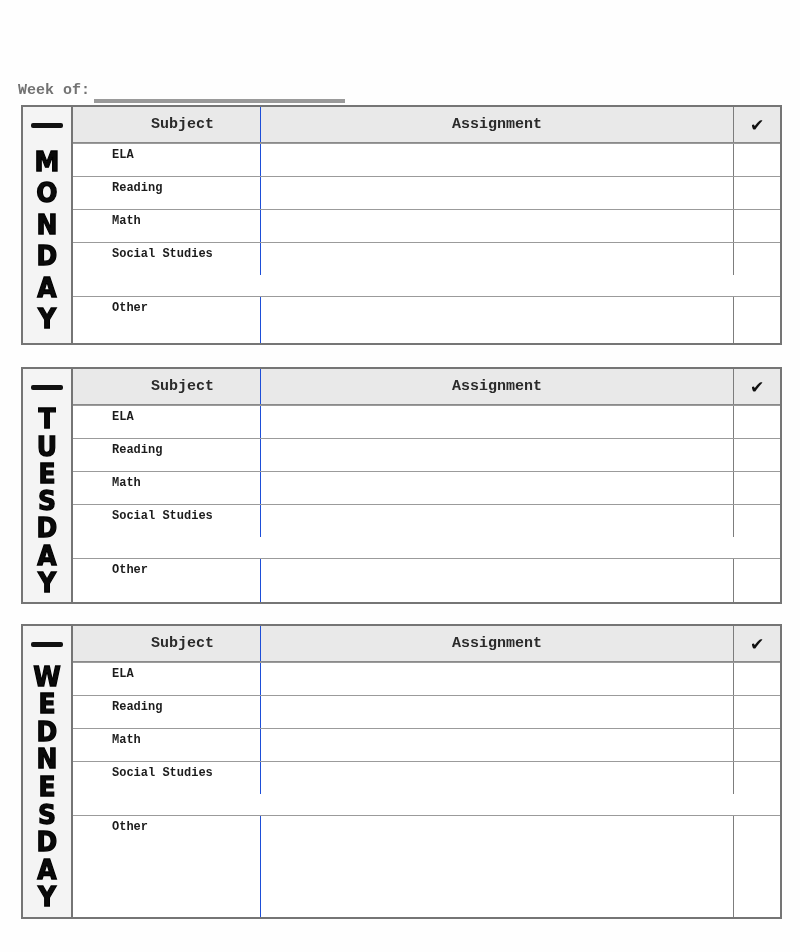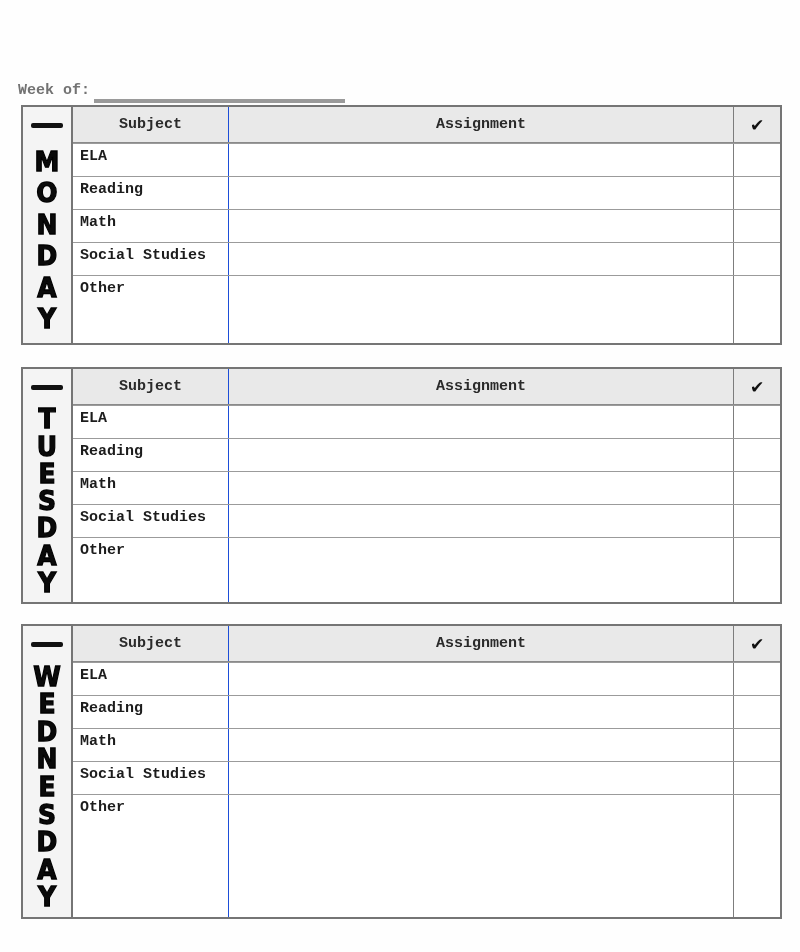--- a/index.html
+++ b/index.html
@@ -105,31 +105,33 @@
     display: flex;
     flex-direction: column;
     box-sizing: border-box;
   }
   .trow {
     display: flex;
     flex: 0 0 33px;
     height: 33px;
     border-top: 1px solid #9b9b9b;
     box-sizing: border-box;
+    padding-left: 32px;
   }
   .trow.header {
     flex: 0 0 36px;
     height: 36px;
     border-top: none;
     border-bottom: 1px solid #8a8a8a;
     background: #e9e9e9;
   }
   .trow.last {
     flex: 1;
     height: auto;
+    margin-top: 21px;
   }
   .cell {
     box-sizing: border-box;
     overflow: hidden;
   }
   .cell.subject {
     flex: 0 0 155px;
     width: 155px;
   }
   .cell.assignment {
@@ -150,21 +152,21 @@
     color: #2a2a2a;
   }
   .header .cell.check {
     font-family: "DejaVu Sans", sans-serif;
     font-size: 17px;
     color: #111111;
   }
   .subject-label {
     display: block;
     padding: 4px 4px 0 7px;
-    font-size: 15px;
+    font-size: 12px;
     font-weight: bold;
     color: #1c1c1c;
     white-space: nowrap;
   }
 </style>
 </head>
 <body>
 
 <div id="page">
   <div id="week-of-label">Week of:</div>

